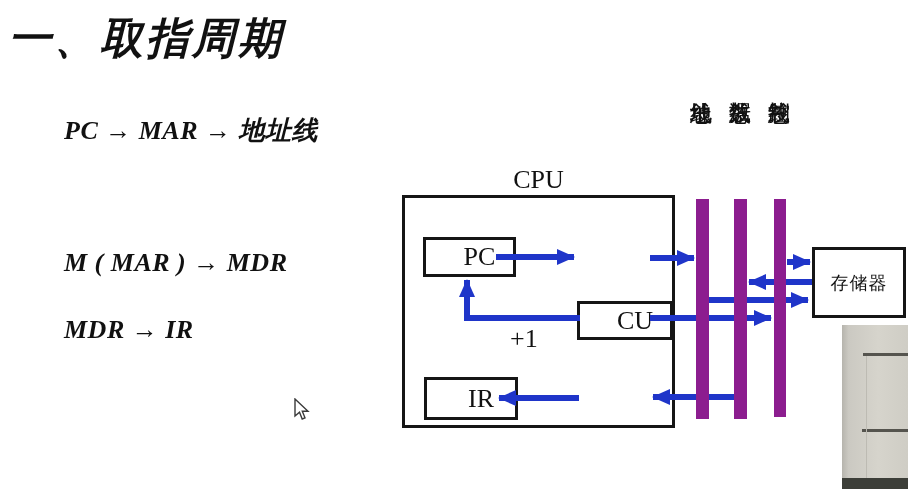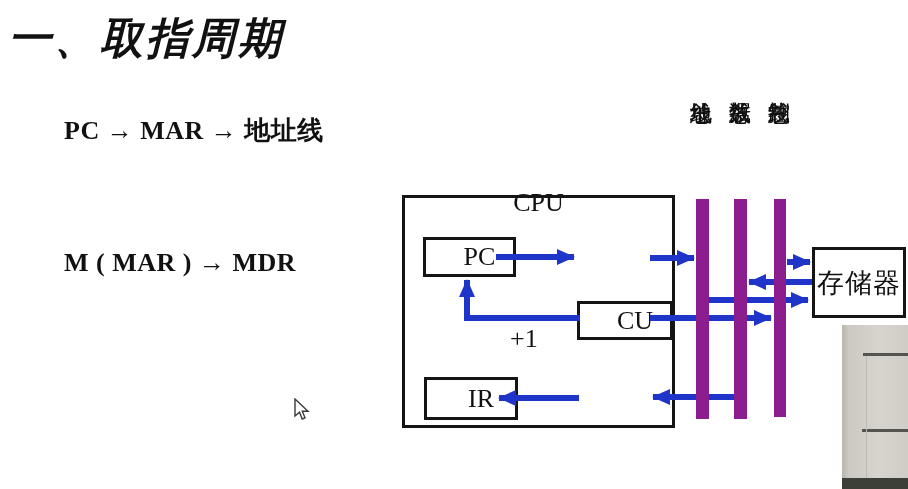--- a/index.html
+++ b/index.html
@@ -13,30 +13,31 @@
     position:relative;width:908px;height:489px;background:var(--bg);
     overflow:hidden;font-family:"Liberation Serif","DejaVu Serif",serif;color:var(--ink);
   }
   .title{
     position:absolute;left:8px;top:10px;font-size:43px;font-weight:bold;
     letter-spacing:3px;white-space:nowrap;font-style:italic;
   }
   .step{
     position:absolute;left:64px;font-size:26px;font-weight:bold;white-space:nowrap;
     letter-spacing:0.5px;
+    font-style:italic;
   }
   .s0{top:113px}.s1{top:180px}.s2{top:248px}.s3{top:315px}.s4{top:383px}.s5{top:449px}
 
   .cpu-box{
     position:absolute;left:402px;top:195px;width:267px;height:227px;
     border:3px solid #151515;background:transparent;z-index:1;
   }
   .cpu-label{
     position:absolute;left:402px;top:165px;width:273px;text-align:center;
-    font-size:26px;z-index:1;margin-top:23px;
+    font-size:26px;z-index:1;
   }
   .box{
     position:absolute;border:3px solid #151515;background:#fff;z-index:1;
     display:flex;align-items:center;justify-content:center;font-size:26px;padding-left:20px;
   }
   .pc {left:423px;top:237px;width:67px;height:34px;}
   .mar{left:577px;top:238px;width:70px;height:33px;}
   .cu {left:577px;top:301px;width:70px;height:33px;}
   .ir {left:424px;top:377px;width:68px;height:37px;}
   .mdr{left:577px;top:377px;width:70px;height:37px;}
@@ -54,21 +55,21 @@
     position:absolute;top:84px;width:26px;font-size:22px;line-height:26px;
     writing-mode:vertical-rl;text-orientation:upright;white-space:nowrap;z-index:3;
   }
   .bl1{left:688px;}
   .bl2{left:727px;}
   .bl3{left:766px;}
 
   .memory-box{
     position:absolute;left:812px;top:247px;width:88px;height:65px;
     border:3px solid #151515;background:#fff;display:flex;align-items:center;
-    justify-content:center;font-size:27px;z-index:4;letter-spacing:1px;text-align:right;
+    justify-content:center;font-size:18px;z-index:4;letter-spacing:1px;text-align:right;
   }
 
   .video-overlay{
     position:absolute;left:842px;top:325px;width:66px;height:164px;z-index:4;
     background:linear-gradient(to right,#b6b4ad 0%,#cbc9c2 10%,#d6d4cc 55%,#cfcdc5 100%);
   }
   .vo-line{position:absolute;height:3px;background:#55544e;right:0;}
   .vo-line1{top:28px;left:21px;}
   .vo-line2{top:104px;left:20px;}
   .vo-vline{position:absolute;left:24px;top:31px;width:1px;height:128px;background:#bdbbb3;}
@@ -78,20 +79,21 @@
 </style>
 </head>
 <body>
 
 <div class="stage">
 
   <div class="title">一、取指周期</div>
 
   <div class="step s0">PC → MAR → 地址线</div>
   <div class="step s2">M ( MAR ) → MDR</div>
+  <div class="step s3">MDR → IR</div>
 
   <div class="cpu-label">CPU</div>
   <div class="cpu-box"></div>
 
   <div class="box pc">PC</div>
   <div class="box ir">IR</div>
   <div class="box cu">CU</div>
   <div class="plus-one">+1</div>
 
   <svg class="arrows" width="908" height="489" viewBox="0 0 908 489">

